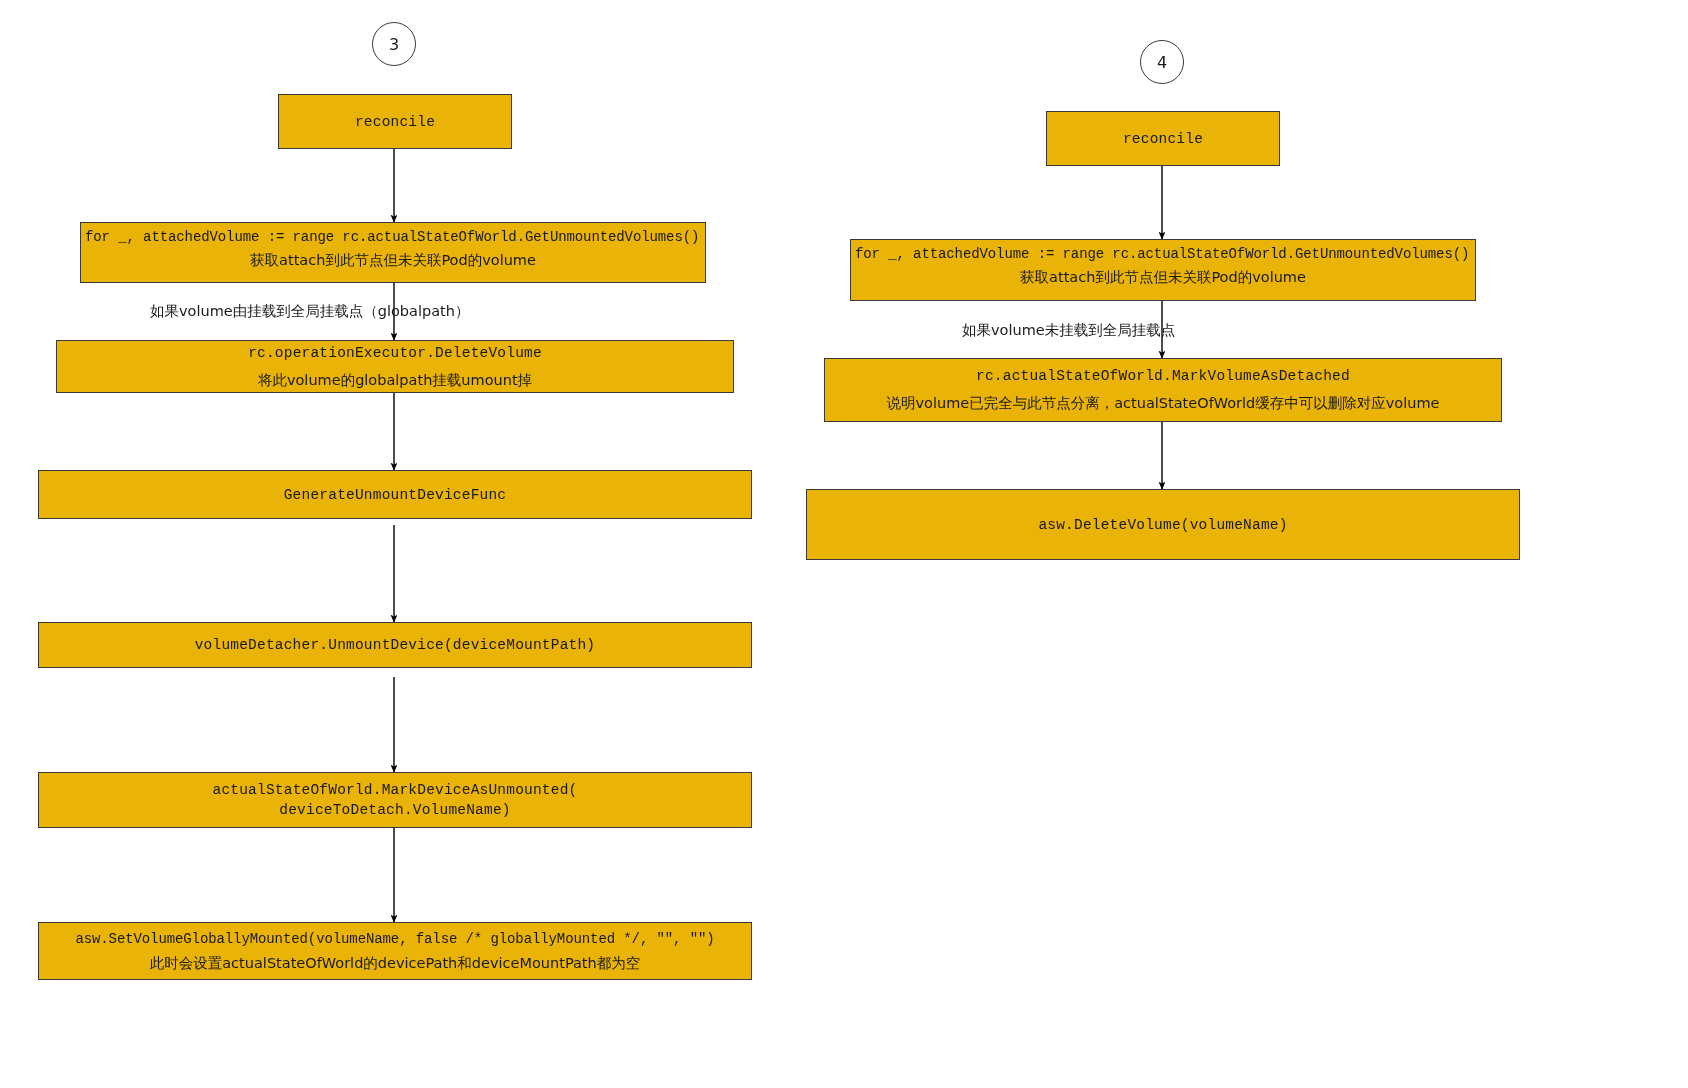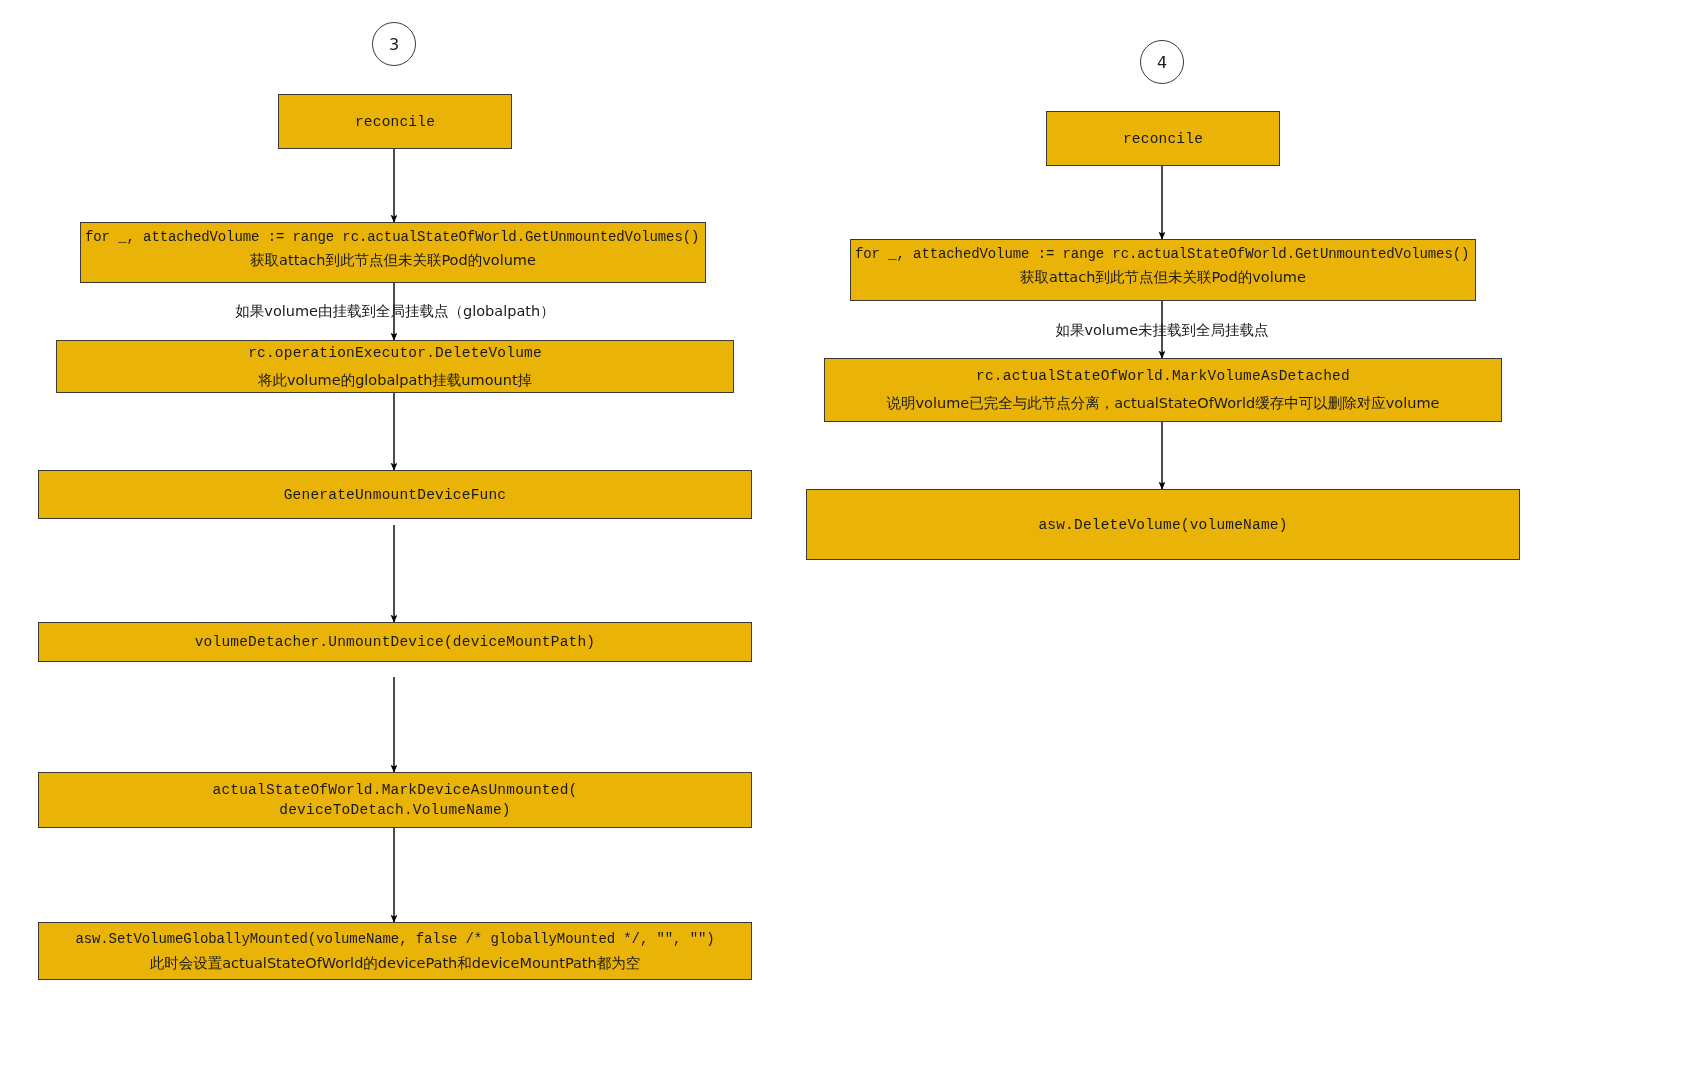--- a/index.html
+++ b/index.html
@@ -66,21 +66,20 @@
     font-size: 16px;
     color: #1a1a1a;
   }
   .edge-label {
     position: absolute;
     font-family: "DejaVu Sans", "Liberation Sans", sans-serif;
     font-size: 14.5px;
     color: #1a1a1a;
     white-space: pre;
     background: transparent;
-    text-align: center;
   }
   svg.arrows {
     position: absolute;
     left: 0;
     top: 0;
     width: 1688px;
     height: 1088px;
     pointer-events: none;
   }
 </style>
@@ -125,21 +124,21 @@
 
   <div class="node" style="left:56px; top:340px; width:678px; height:53px;">
     <div class="code-line">rc.operationExecutor.DeleteVolume</div>
     <div class="cn-line">将此volume的globalpath挂载umount掉</div>
   </div>
 
   <div class="node" style="left:38px; top:470px; width:714px; height:49px;">
     <div class="code-line">GenerateUnmountDeviceFunc</div>
   </div>
 
-  <div class="node" style="left:38px; top:622px; width:714px; height:40px;">
+  <div class="node" style="left:38px; top:622px; width:714px; height:46px;">
     <div class="code-line">volumeDetacher.UnmountDevice(deviceMountPath)</div>
   </div>
 
   <div class="node" style="left:38px; top:772px; width:714px; height:56px;">
     <div class="code-line">actualStateOfWorld.MarkDeviceAsUnmounted(
 deviceToDetach.VolumeName)</div>
   </div>
 
   <div class="node" style="left:38px; top:922px; width:714px; height:58px;">
     <div class="code-line tight">asw.SetVolumeGloballyMounted(volumeName, false /* globallyMounted */, "", "")</div>

